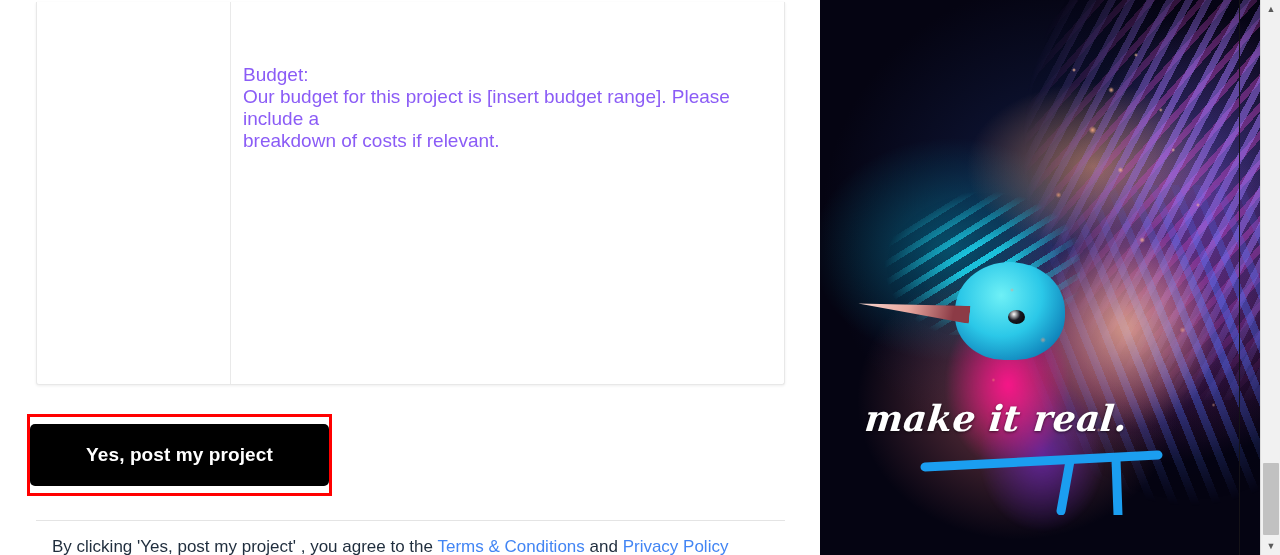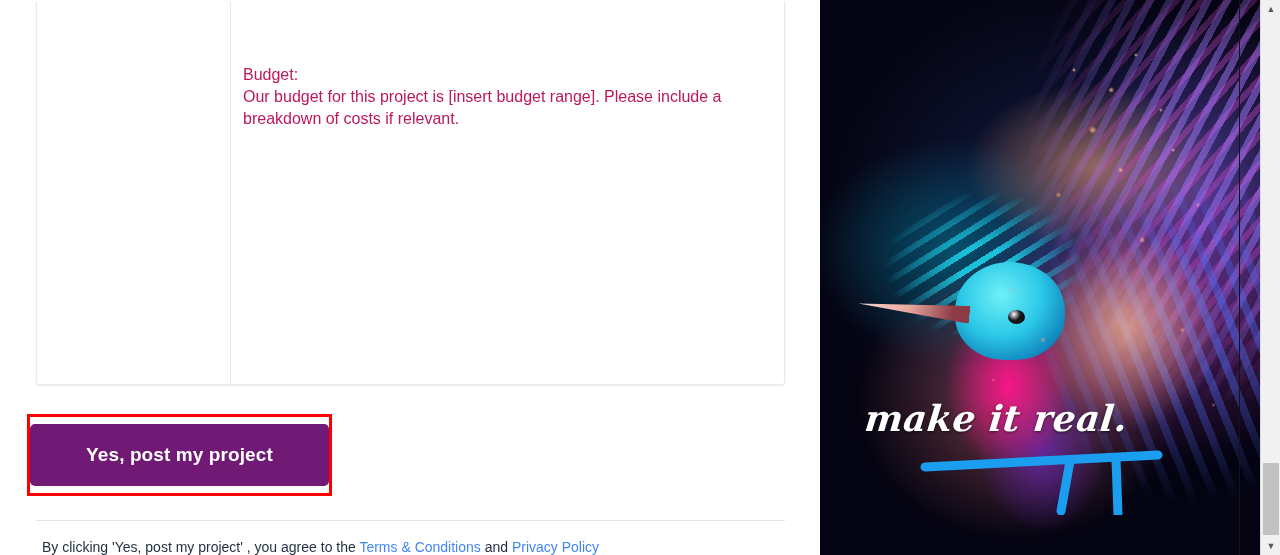--- a/index.html
+++ b/index.html
@@ -55,23 +55,23 @@
     border-right: 1px solid #e9e9e9;
   }
 
   .card-right-col {
     flex: 1;
     padding: 18px 22px 0 12px;
     overflow: hidden;
   }
 
   .desc-block {
-    font-size: 16px;
+    font-size: 19px;
     line-height: 22px;
-    color: #be185d;
+    color: #8b5cf6;
     white-space: pre-wrap;
     word-wrap: break-word;
     max-width: 520px;
   }
 
   .desc-para { margin-bottom: 0; }
   .desc-spacer { height: 22px; }
 
   
   .cta-highlight {
@@ -83,21 +83,21 @@
     border: 3px solid #ff0000;
     background: #ffffff;
     display: flex;
     align-items: center;
     justify-content: center;
   }
 
   .cta-button {
     width: 301px;
     height: 62px;
-    background: #701a75;
+    background: #000000;
     border: none;
     border-radius: 5px;
     color: #ffffff;
     font-family: "Liberation Sans", sans-serif;
     font-size: 19px;
     font-weight: bold;
     letter-spacing: 0.1px;
     cursor: pointer;
     display: flex;
     align-items: center;
@@ -109,23 +109,23 @@
     position: absolute;
     left: 36px;
     top: 520px;
     width: 749px;
     height: 1px;
     background: #e4e4e4;
   }
 
   .footer-text {
     position: absolute;
-    left: 42px;
+    left: 52px;
     top: 538px;
-    font-size: 14px;
+    font-size: 17px;
     line-height: 18px;
     color: #1f2d3d;
     white-space: nowrap;
   }
 
   .footer-text a {
     color: #4285f4;
     text-decoration: none;
   }
 

